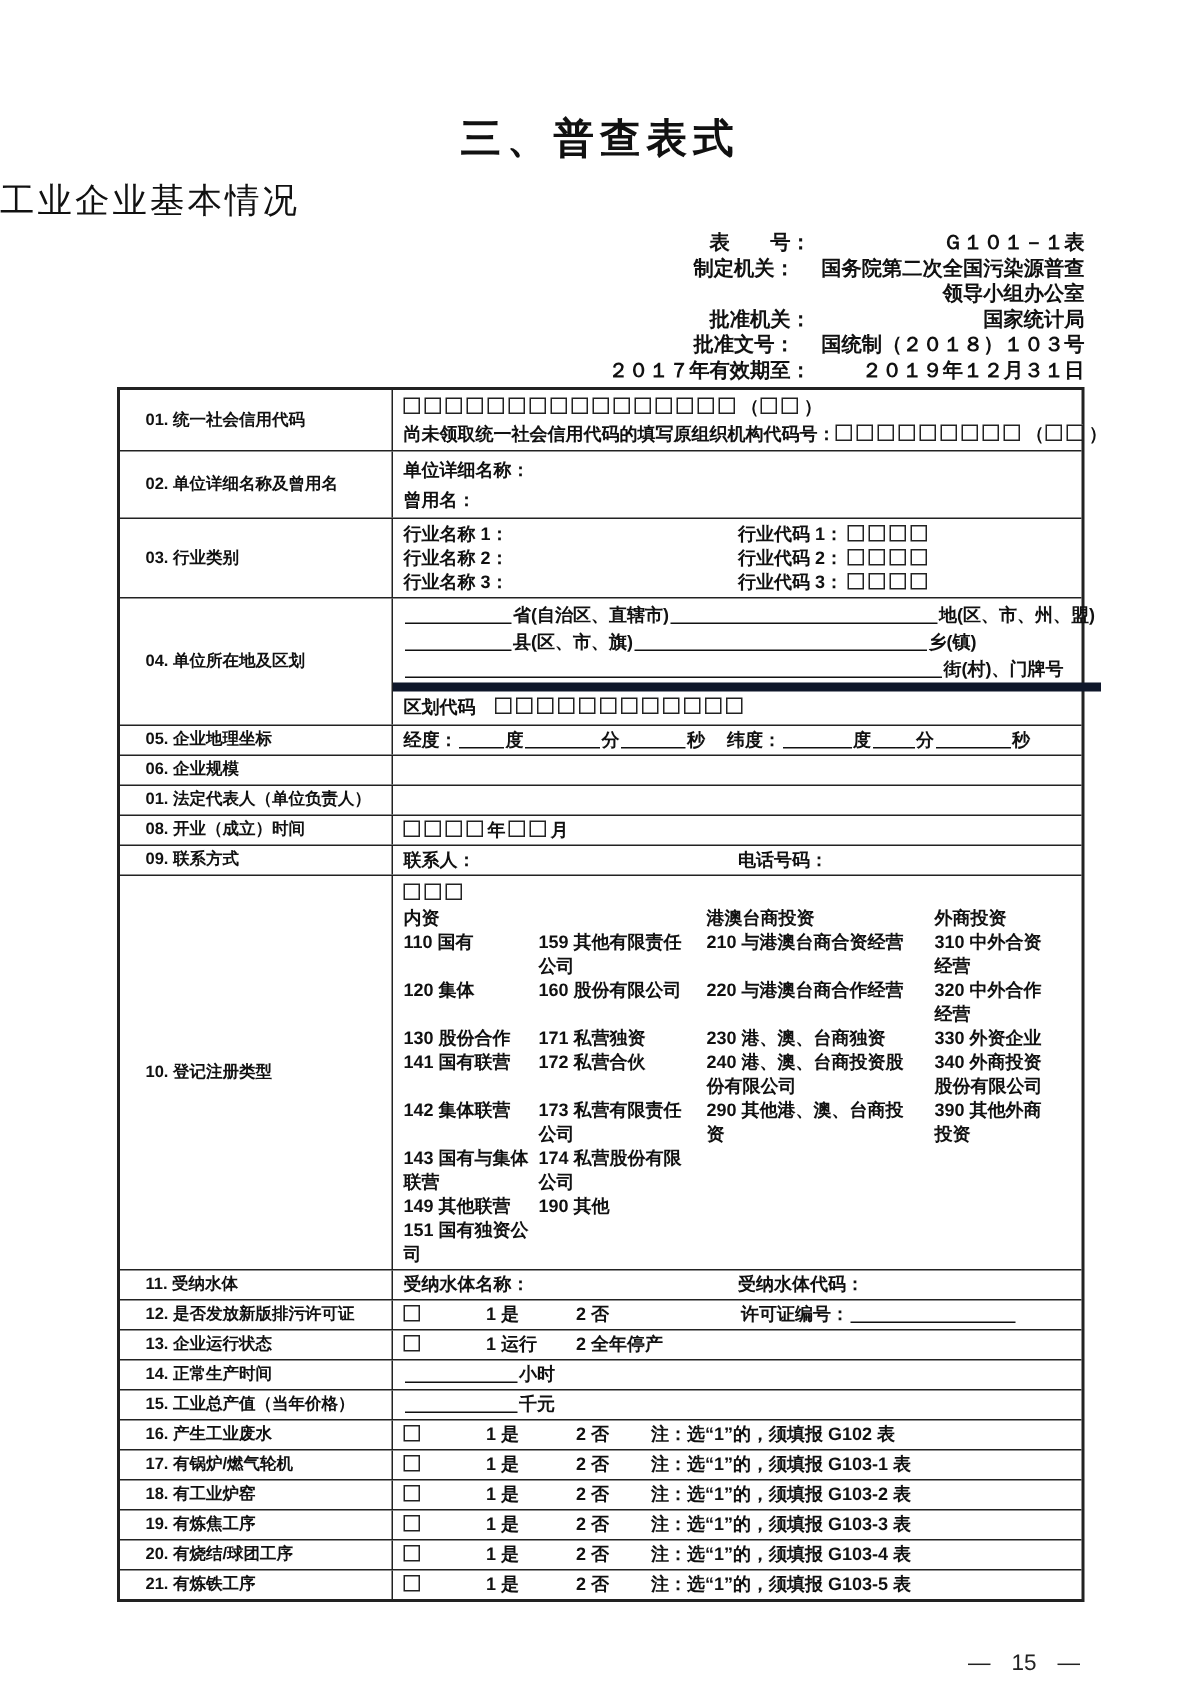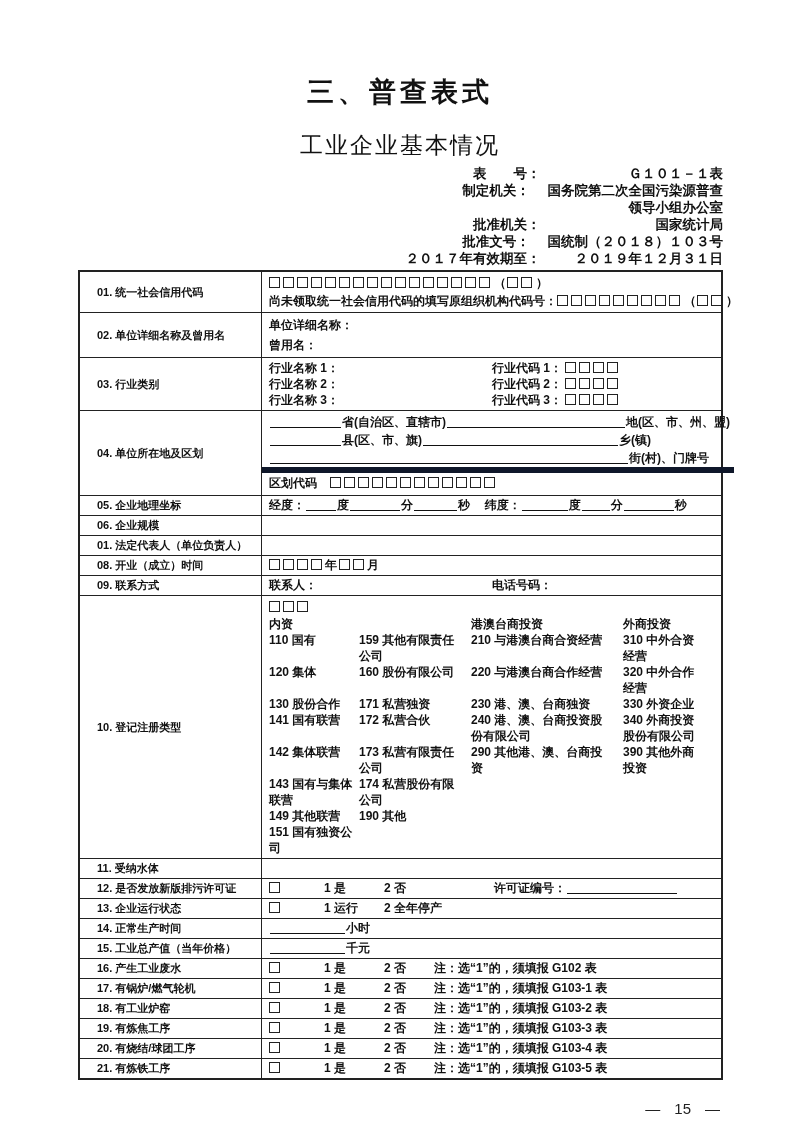--- a/index.html
+++ b/index.html
@@ -1,20 +1,20 @@
 <!DOCTYPE html>
 <html><head>
 <meta charset="utf-8">
 <style>
   html,body{margin:0;padding:0;background:#ffffff;}
   .page{position:relative;width:800px;height:1131px;background:#fff;color:#111;
         font-family:"Liberation Sans","DejaVu Sans",sans-serif;overflow:hidden;}
   .title{padding-top:74px;text-align:center;font-size:27px;font-weight:bold;letter-spacing:4px;}
-  .subtitle{text-align:center;font-size:23px;font-weight:normal;letter-spacing:2px;
-            font-family:"Liberation Serif","DejaVu Serif",serif;margin-top:20px;}
+  .subtitle{font-size:23px;font-weight:normal;letter-spacing:2px;
+            font-family:"Liberation Serif","DejaVu Serif",serif;margin-top:8px;}
   .meta{width:345px;margin:4px 77px 0 auto;font-size:13.5px;font-weight:bold;line-height:17px;}
   .meta-line{display:flex;align-items:flex-end;}
   .meta-pre{width:95px;text-align:right;white-space:nowrap;}
   .meta-label{width:96px;white-space:nowrap;}
   .meta-value{flex:1;text-align:right;white-space:nowrap;}
 
   .ftable{margin:3px 77px 0 78px;border:2px solid #222;}
   .trow{display:flex;border-top:1px solid #222;}
   .trow:first-child{border-top:none;}
   .tlabel{flex:0 0 170px;width:170px;box-sizing:border-box;border-right:1px solid #222;
@@ -42,21 +42,21 @@
   .reg{line-height:16px;}
   .reg .gr{display:flex;}
   .gc1{flex:0 0 90px;box-sizing:border-box;padding-right:6px;white-space:normal;}
   .gc2{flex:0 0 112px;box-sizing:border-box;padding-right:8px;white-space:normal;}
   .gc3{flex:0 0 152px;box-sizing:border-box;padding-right:10px;white-space:normal;}
   .gc4{flex:1;box-sizing:border-box;padding-right:18px;white-space:normal;}
   .gh12{flex:0 0 202px;} .gh3{flex:0 0 152px;} .gh4{flex:1;}
 
   .addr-sub{border-top:6px solid #0f172a;margin-left:-7px;padding-left:7px;margin-right:-4px;
             padding-right:4px;line-height:19px;padding-top:1px;}
-  .footer{margin-top:20px;text-align:right;padding-right:80px;font-size:15px;color:#222;}
+  .footer{margin-top:32px;text-align:right;padding-right:80px;font-size:15px;color:#222;}
   .footer .num{margin:0 14px;}
   .dash{letter-spacing:0;}
 </style>
 </head>
 <body>
 
 <div class="page">
 
   <div class="title">三、普查表式</div>
   <div class="subtitle">工业企业基本情况</div>
@@ -225,20 +225,23 @@
             <span class="gc1">151 国有独资公司</span>
             <span class="gc2"></span>
             <span class="gc3"></span>
             <span class="gc4"></span>
           </div>
       </div>
     </div>
 
     <div class="trow srow">
       <div class="tlabel">11. 受纳水体</div>
+      <div class="tcontent line">
+        <span class="firstcol">受纳水体名称：</span><span>受纳水体代码：</span>
+      </div>
     </div>
 
     <div class="trow srow">
       <div class="tlabel">12. 是否发放新版排污许可证</div>
       <div class="tcontent line">
         <span class="boxrun"><span class="cbox"></span></span><span class="optw60 ml41">1 是</span><span class="optw50">2 否</span><span class="ml60">许可证编号：</span><span class="u" style="width:110px"></span>
       </div>
     </div>
 
     <div class="trow srow">

